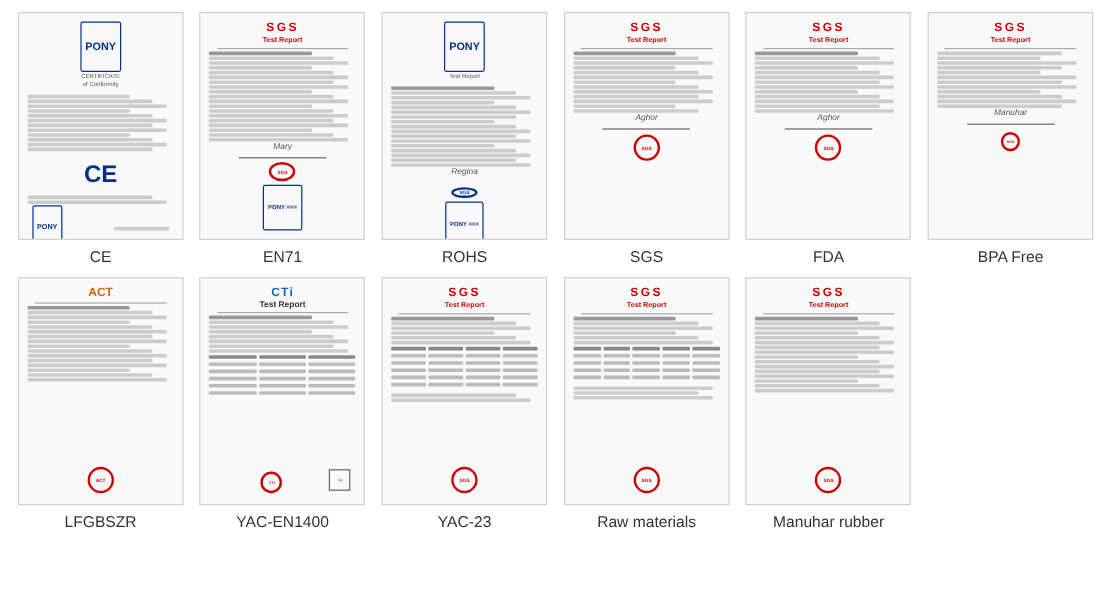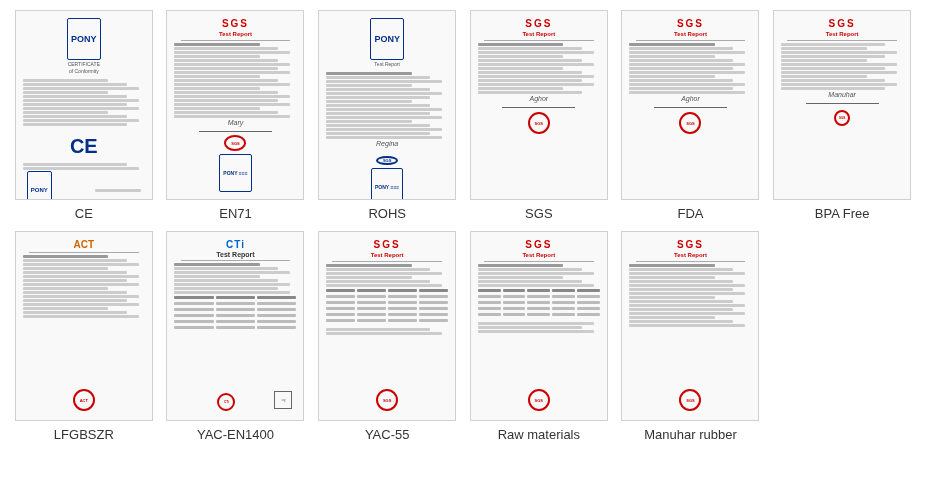--- a/index.html
+++ b/index.html
@@ -535,21 +535,21 @@
           <div class="doc-table-cell"></div>
           <div class="doc-table-cell"></div>
         </div>
         <div class="doc-text-block" style="margin-top:4px;">
           <div class="doc-text-line medium"></div>
           <div class="doc-text-line long"></div>
         </div>
         <div class="red-circle" style="margin-top:auto;">SGS</div>
       </div>
     </div>
-    <div class="cert-label">YAC-55</div>
+    <div class="cert-label">YAC-23</div>
   </div>
 
   <div class="cert-item">
     <div class="cert-image">
       <div class="inner-doc">
         <div class="doc-sgs-logo">SGS</div>
         <div class="report-title">Test Report</div>
         <div class="doc-line"></div>
         <div class="doc-text-block">
           <div class="doc-text-line short dark"></div>

